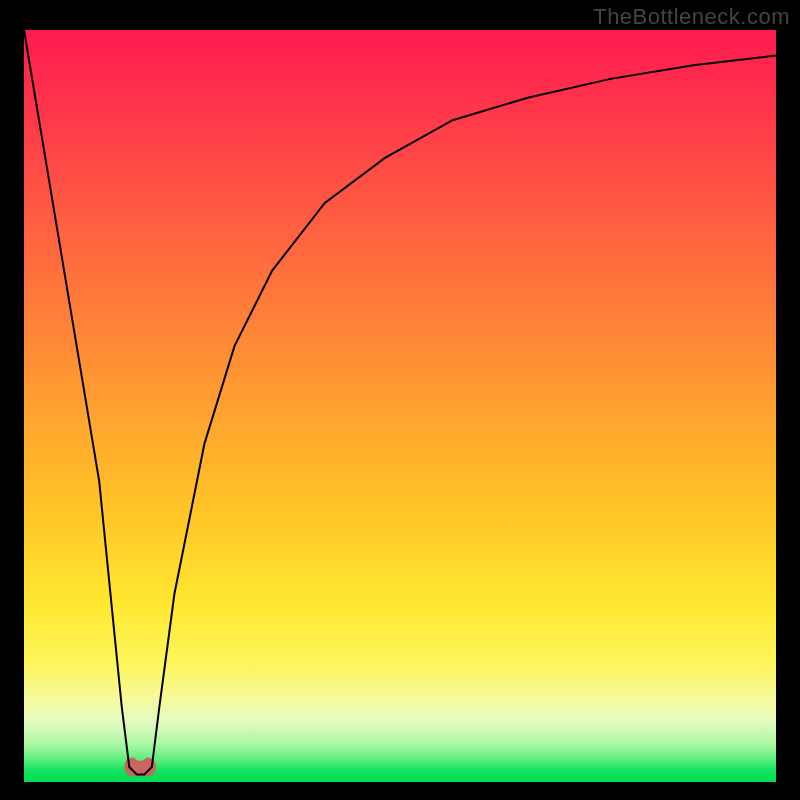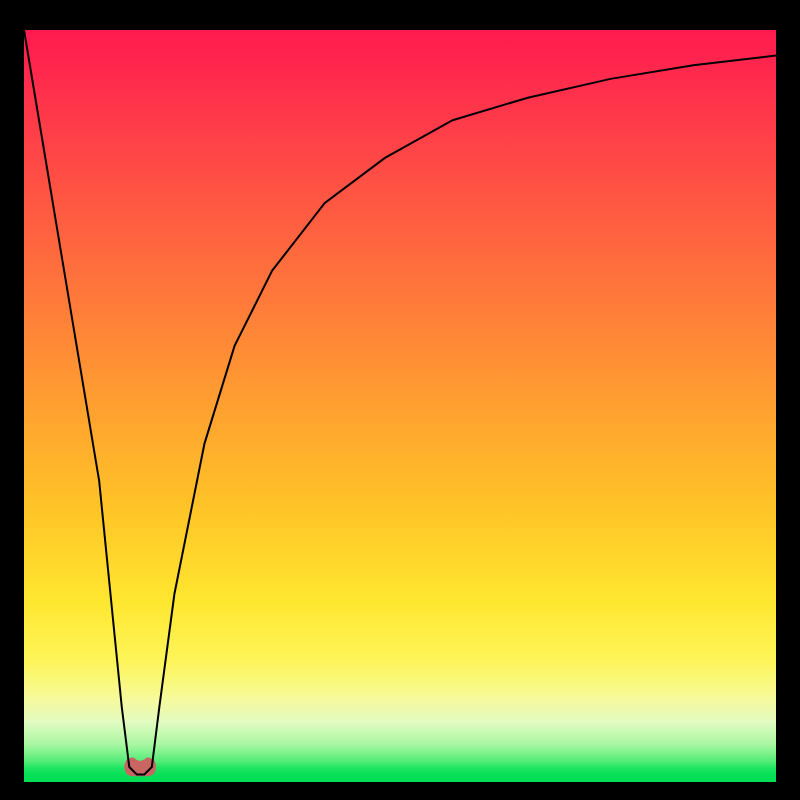--- a/index.html
+++ b/index.html
@@ -66,20 +66,21 @@
     width: 100%;
     height: 100%;
     overflow: visible;
   }
 </style>
 </head>
 <body>
 
 <div class="frame">
 
+  <div class="watermark">TheBottleneck.com</div>
 
   <div class="plot-area">
     <div class="gradient-bg"></div>
 
     <svg class="curve-layer" viewBox="0 0 100 100" preserveAspectRatio="none">
       <path d="M 14.6 96.9 Q 13.5 96.9 13.5 98 L 13.5 98 Q 13.5 99.1 14.6 99.1 L 16.299999999999997 99.1 Q 17.4 99.1 17.4 98 L 17.4 98 Q 17.4 96.9 16.299999999999997 96.9 L 16.349999999999998 96.9 Q 15.45 97.80000000000001 14.549999999999999 96.9 Z" fill="#c96662" stroke="#c96662" stroke-width="0.3"></path>
       <path d="M0.000 0.000 L5.000 30.000 L10.000 60.000 L13.000 90.000 L14.000 98.000 L15.000 99.000 L16.000 99.000 L17.000 98.000 L18.000 90.000 L20.000 75.000 L24.000 55.000 L28.000 42.000 L33.000 32.000 L40.000 23.000 L48.000 17.000 L57.000 12.000 L67.000 9.000 L78.000 6.500 L89.000 4.700 L100.000 3.400" fill="none" stroke="#000" stroke-width="0.266" vector-effect="non-scaling-stroke-off"></path>
     </svg>
   </div>
 

